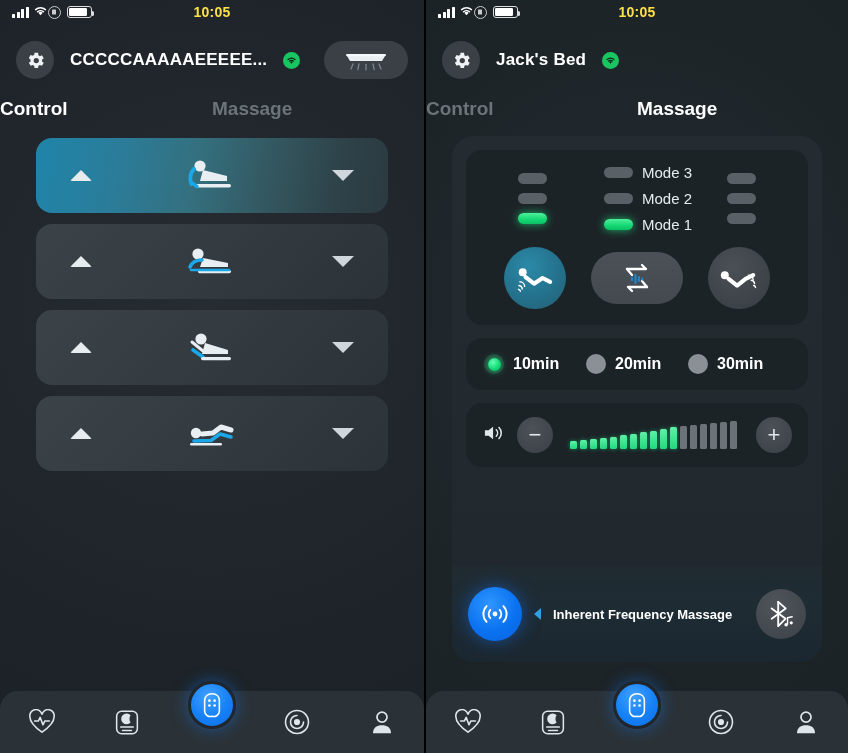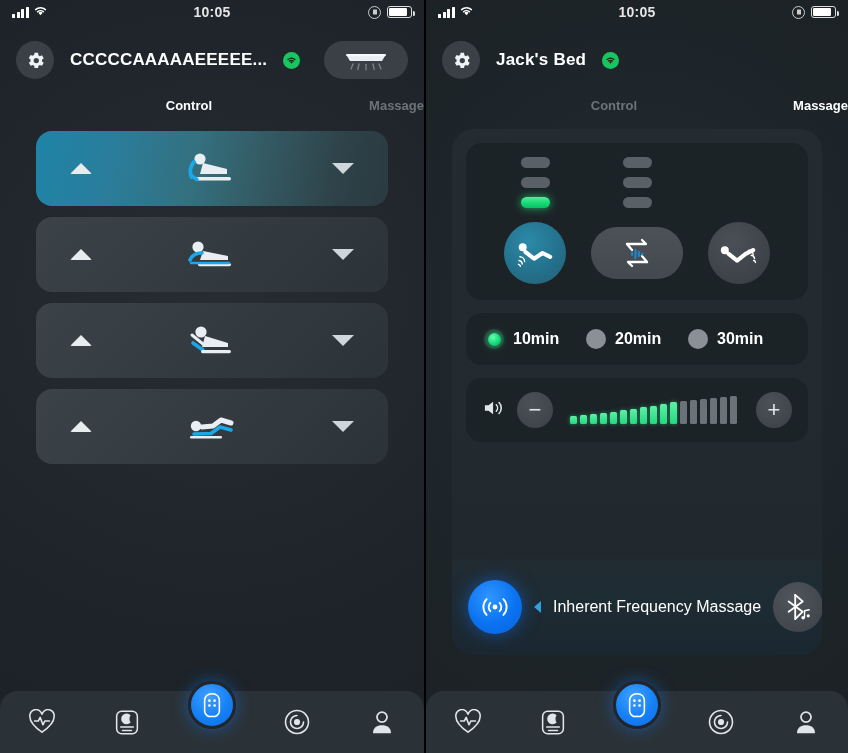--- a/index.html
+++ b/index.html
@@ -22,23 +22,23 @@
     background: radial-gradient(ellipse 120% 80% at 50% 45%, #232d33 0%, #1d2428 55%, #191f23 100%);
   }
   .body-bg {
     position: absolute; inset: 0;
     background: radial-gradient(ellipse 130% 70% at 50% 40%, #262c31 0%, #1e2429 60%, #1a2024 100%);
   }
 
   
   .statusbar {
     position: relative; height: 24px;
-    display: flex; align-items: center; justify-content: space-between;
+    display: flex; align-items: center; 
     padding: 0 12px;
-    color: #e5e5e5;
+    color: #fde047;
   }
   .sb-left { display: flex; align-items: center; gap: 4px; }
   .sb-right { display: flex; align-items: center; gap: 6px; }
   .sb-time { font-size: 14px; font-weight: 700; letter-spacing: .2px;
              position: absolute; left: 0; right: 0; text-align: center; }
   .signal { display: flex; align-items: flex-end; gap: 1.5px; height: 11px; }
   .signal i { width: 3px; background: #fff; border-radius: .5px; display: block; }
   .signal i:nth-child(1){ height: 4px; }
   .signal i:nth-child(2){ height: 6px; }
   .signal i:nth-child(3){ height: 8.5px; }
@@ -74,21 +74,21 @@
   }
   .bed-btn {
     margin-left: auto;
     width: 84px; height: 38px; border-radius: 19px;
     background: #3a4046; display: flex; align-items: center; justify-content: center;
     flex: 0 0 auto;
   }
 
   
   .tabs { display: flex; position: relative; padding: 12px 0 6px 0; }
-  .tab { flex: 1; text-align: right; font-size: 13px; font-weight: 700; }
+  .tab { flex: 1; text-align: left; font-size: 19px; font-weight: 700; }
   .tab.active { color: #ffffff; }
   .tab.inactive { color: #6d7479; }
 
   
   .rows { padding: 12px 36px 0 36px; display: flex; flex-direction: column; gap: 11px; }
   .ctrl-row {
     height: 75px; border-radius: 16px;
     display: flex; align-items: center;
     background: linear-gradient(135deg, #3b4248 0%, #343b41 45%, #2c3338 100%);
     position: relative;
@@ -166,21 +166,21 @@
 
   .ifm-bar {
     position: absolute; left: 0; right: 0; bottom: 0; height: 96px;
     background: linear-gradient(180deg, rgba(35,50,60,.25) 0%, #1e2c34 35%, #1b2730 100%);
     display: flex; align-items: center; padding: 0 16px; gap: 12px;
   }
   .ifm-circ { width: 54px; height: 54px; border-radius: 50%;
               background: radial-gradient(circle at 40% 32%, #2f95ff 0%, #0a72f0 55%, #0a63dd 100%);
               box-shadow: 0 0 18px rgba(20,110,240,.55);
               display:flex;align-items:center;justify-content:center; flex:0 0 auto; }
-  .ifm-text { color:#fff; font-size: 16px; font-weight: 400; white-space:nowrap; }
+  .ifm-text { color:#fff; font-size: 13px; font-weight: 700; white-space:nowrap; }
   .ifm-arrow { width:0;height:0;border-top:6px solid transparent;border-bottom:6px solid transparent;
                border-right:7px solid #2f9fe0; flex:0 0 auto; }
   .ifm-bt { margin-left:auto; width: 50px; height: 50px; border-radius: 50%;
             background: radial-gradient(circle at 40% 32%, #4f555b 0%, #43494e 60%, #3c4247 100%);
             display:flex;align-items:center;justify-content:center; flex:0 0 auto; }
 
   
   .navbar {
     position: absolute; left: 0; right: 0; bottom: 0; height: 62px;
     background: #2b3237; border-radius: 18px 18px 0 0;
@@ -473,20 +473,34 @@
     </div>
 
     <div class="mpanel">
 
       <div class="card modes">
         <div class="mode-rows">
           <div class="led-col">
             <span class="led"></span>
             <span class="led"></span>
             <span class="led on"></span>
+          </div>
+          <div class="led-col center">
+            <div class="led-line">
+              <span class="led"></span>
+              <span class="led-label">Mode 3</span>
+            </div>
+            <div class="led-line">
+              <span class="led"></span>
+              <span class="led-label">Mode 2</span>
+            </div>
+            <div class="led-line">
+              <span class="led on"></span>
+              <span class="led-label">Mode 1</span>
+            </div>
           </div>
           <div class="led-col">
             <span class="led"></span>
             <span class="led"></span>
             <span class="led"></span>
           </div>
         </div>
 
         <div class="mode-btns">
           <div class="mcirc on">

